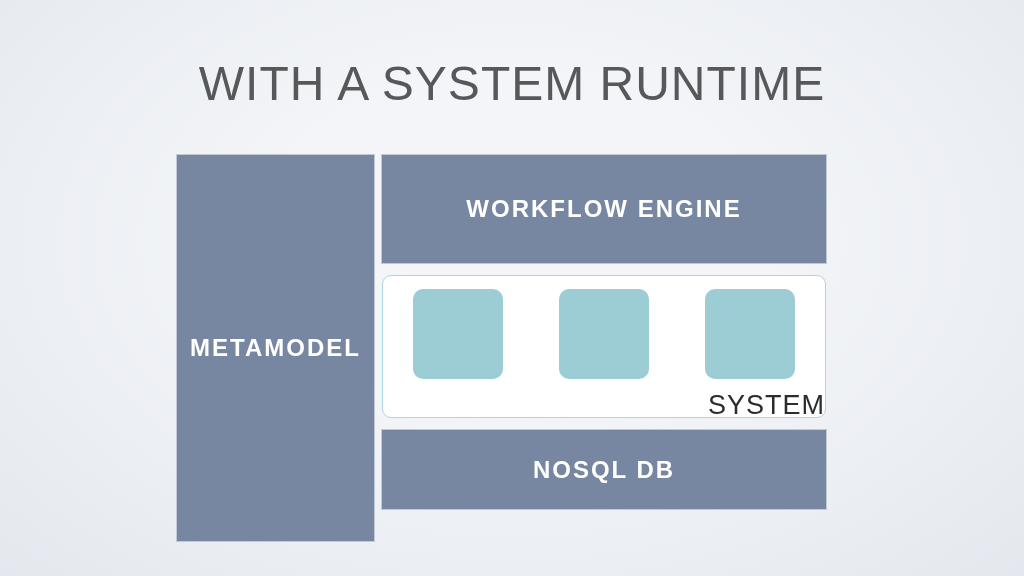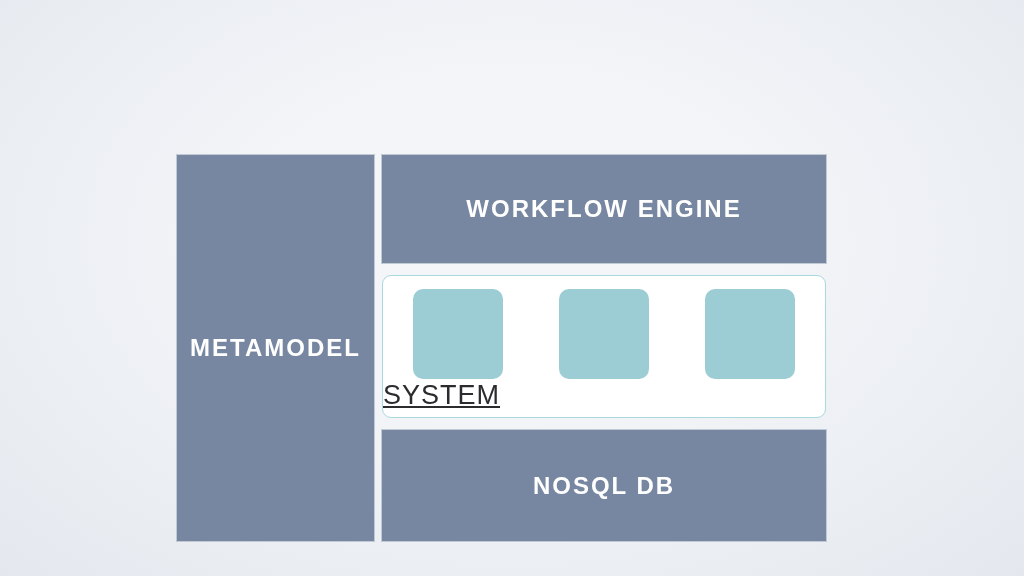--- a/index.html
+++ b/index.html
@@ -52,21 +52,21 @@
   .box-workflow {
     left: 381px;
     top: 154px;
     width: 446px;
     height: 110px;
   }
   .box-nosql {
     left: 381px;
     top: 429px;
     width: 446px;
-    height: 113px;
+    height: 81px;
   }
   .system-panel {
     position: absolute;
     box-sizing: border-box;
     left: 382px;
     top: 275px;
     width: 444px;
     height: 143px;
     background: var(--system-panel-fill);
     border: 1px solid var(--system-panel-border);
@@ -77,34 +77,34 @@
     justify-content: space-between;
     padding: 13px 30px 0 30px;
   }
   .tile {
     width: 90px;
     height: 90px;
     border-radius: 10px;
     background: var(--tile-fill);
   }
   .system-label {
-    margin-top: 1px;
-    text-align: left;
+    margin-top: 11px;
+    text-align: right;
     font-size: 27px;
     font-weight: 300;
     letter-spacing: 1px;
     color: var(--system-text);
-    text-decoration: underline;
   }
 </style>
 </head>
 <body>
 
 <div class="slide">
 
+  <div class="slide-title">WITH A SYSTEM RUNTIME</div>
 
   <div class="gray-box box-workflow">
     <span class="box-label">WORKFLOW ENGINE</span>
   </div>
 
   <div class="gray-box box-metamodel">
     <span class="box-label">METAMODEL</span>
   </div>
 
   <div class="system-panel">

